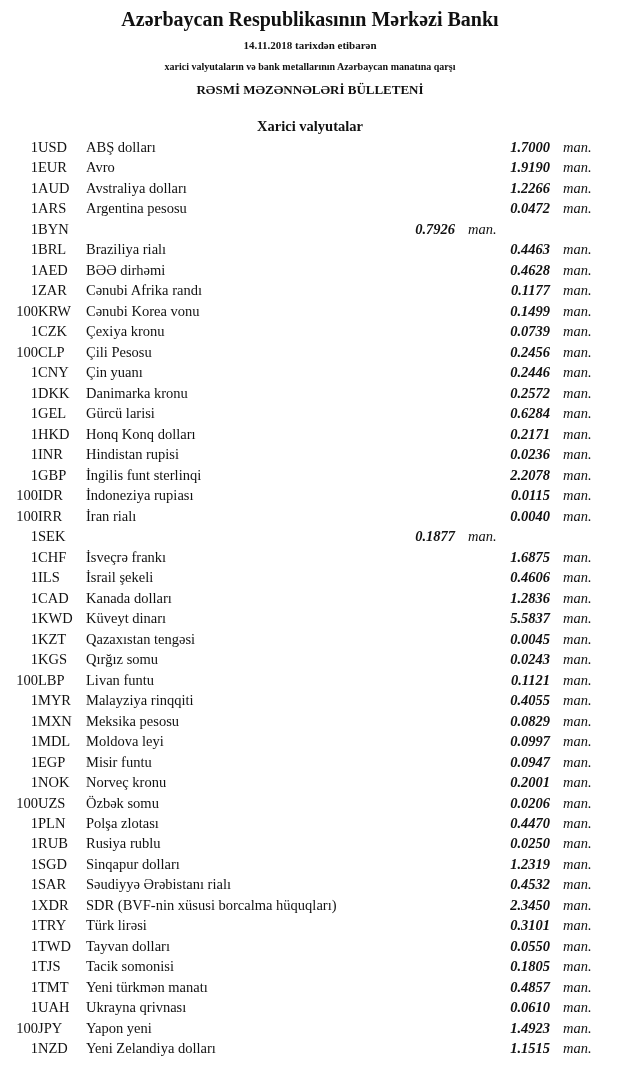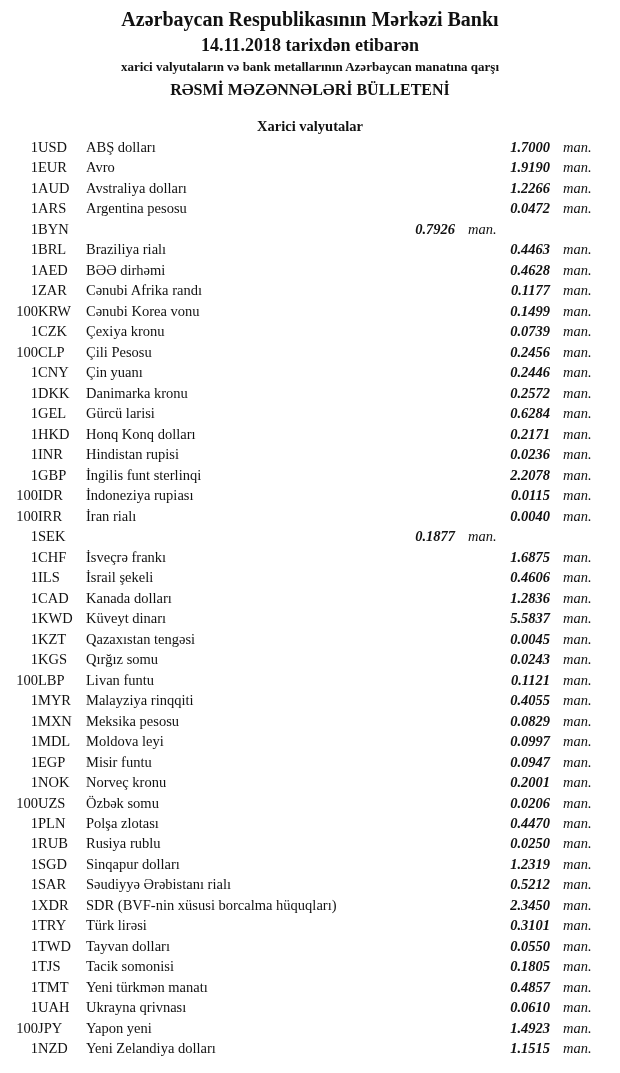--- a/index.html
+++ b/index.html
@@ -20,32 +20,32 @@
   .header {
     text-align: center;
   }
   .title {
     font-size: 20px;
     font-weight: bold;
     line-height: 30px;
     margin-top: 4px;
   }
   .date-line {
-    font-size: 18px;
+    font-size: 11px;
     font-weight: bold;
     line-height: 22px;
     text-align: center;
   }
   .subtitle {
+    font-size: 10px;
+    font-weight: bold;
+    line-height: 22px;
+  }
+  .bulletin-title {
     font-size: 13px;
-    font-weight: bold;
-    line-height: 22px;
-  }
-  .bulletin-title {
-    font-size: 16px;
     font-weight: bold;
     line-height: 23px;
   }
   .section-title {
     font-size: 14.5px;
     font-weight: bold;
     text-align: center;
     line-height: 22px;
     margin-top: 14px;
   }
@@ -347,21 +347,21 @@
         <span class="qty">1</span>
         <span class="code">SGD</span>
         <span class="name">Sinqapur dolları</span>
         <span class="rate">1.2319</span>
         <span class="man">man.</span>
       </div>
       <div class="row">
         <span class="qty">1</span>
         <span class="code">SAR</span>
         <span class="name">Səudiyyə Ərəbistanı rialı</span>
-        <span class="rate">0.5212</span>
+        <span class="rate">0.4532</span>
         <span class="man">man.</span>
       </div>
       <div class="row">
         <span class="qty">1</span>
         <span class="code">XDR</span>
         <span class="name">SDR (BVF-nin xüsusi borcalma hüquqları)</span>
         <span class="rate">2.3450</span>
         <span class="man">man.</span>
       </div>
       <div class="row">

